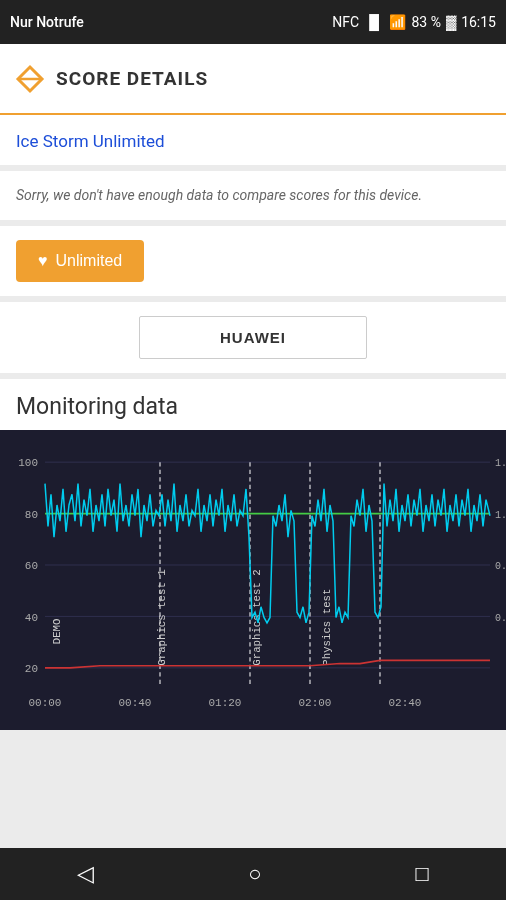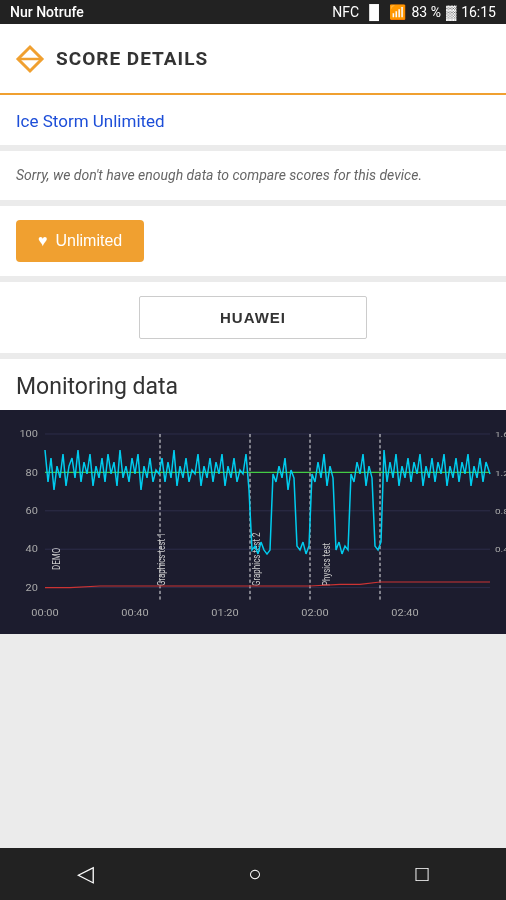--- a/index.html
+++ b/index.html
@@ -8,21 +8,21 @@
       height: 900px;
       background: #f0f0f0;
       font-family: 'Roboto', Arial, sans-serif;
       overflow: hidden;
       position: relative;
     }
 
     
     #status-bar {
       width: 100%;
-      height: 24px;
+      height: 44px;
       background: #222222;
       display: flex;
       align-items: center;
       justify-content: space-between;
       padding: 0 10px;
     }
     .status-left {
       color: white;
       font-size: 14px;
       font-weight: 500;
@@ -181,21 +181,22 @@
       color: #333333;
       font-weight: 400;
       padding: 0 16px 10px 16px;
     }
 
     
     .chart-container {
       background: #3b82f6;
       position: relative;
       width: 100%;
-      height: 224px;
+      height: 300px;
+      font-family: Liberation Mono, monospace;
     }
     .chart-svg {
       width: 100%;
       height: 100%;
     }
 
     
     #bottom-nav {
       position: absolute;
       bottom: 0;

